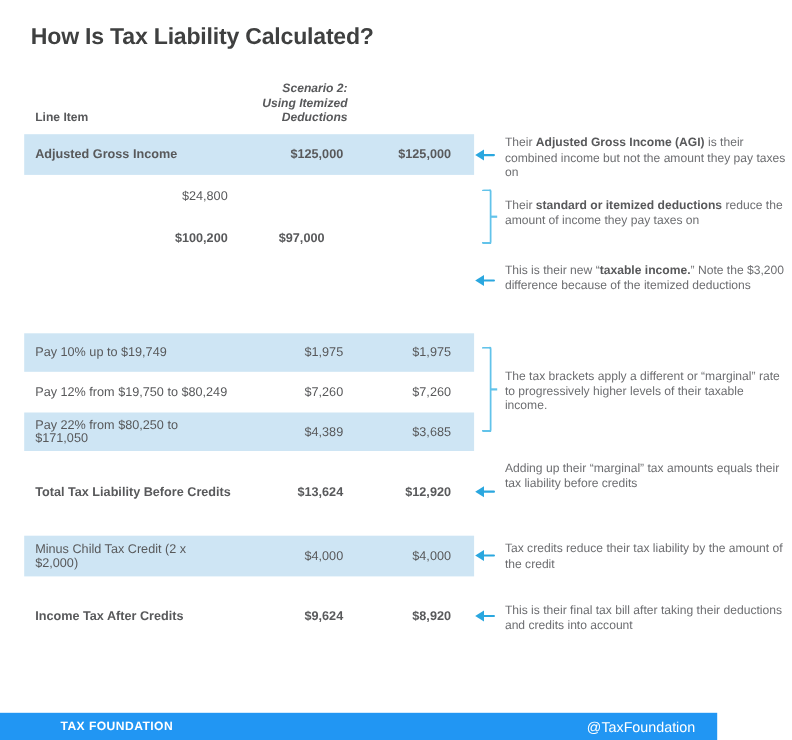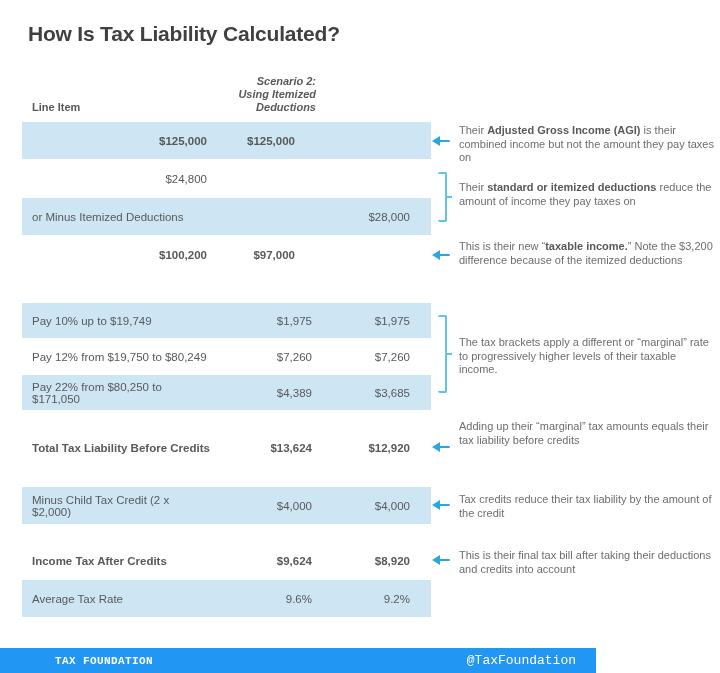--- a/index.html
+++ b/index.html
@@ -66,54 +66,49 @@
   .bracket{
     position:absolute;left:438px;width:9px;
     border:2px solid var(--bracket-blue);border-left:none;border-radius:2px;
   }
   .bracket::after{
     content:"";position:absolute;top:50%;right:-7px;width:6px;height:2px;
     margin-top:-1px;background:var(--bracket-blue);
   }
   
   .footer{
-    position:absolute;left:0;top:648px;width:596px;height:25px;
+    position:absolute;left:0;top:648px;width:652px;height:25px;
     background:var(--footer-blue);color:#ffffff;
     display:flex;align-items:center;justify-content:space-between;
     padding:0 20px 0 55px;
-    font-family:Liberation Mono, monospace;
   }
   .footer .brand{font-size:11px;font-weight:700;letter-spacing:0.4px;}
   .footer .handle{font-size:13px;font-weight:400;}
 </style>
 </head>
 <body>
 
 <h1 class="title">How Is Tax Liability Calculated?</h1>
 
 <div class="thead">
   <div class="th line-item">Line Item</div>
   <div class="th s2">Scenario 2:
 Using Itemized
 Deductions</div>
 </div>
 
 <div class="rowgroup" style="top:122px">
   <div class="row shaded bold">
+    <div class="cell label">Adjusted Gross Income</div>
     <div class="cell v1">$125,000</div>
     <div class="cell v2">$125,000</div>
   </div>
   <div class="row">
     <div class="cell v1">$24,800</div>
     <div class="cell v2"></div>
-  </div>
-  <div class="row shaded">
-    <div class="cell label">or Minus Itemized Deductions</div>
-    <div class="cell v1"></div>
-    <div class="cell v2">$28,000</div>
   </div>
   <div class="row bold">
     <div class="cell v1">$100,200</div>
     <div class="cell v2">$97,000</div>
   </div>
 </div>
 
 <div class="rowgroup tight" style="top:303px">
   <div class="row shaded">
     <div class="cell label">Pay 10% up to $19,749</div>
@@ -147,25 +142,20 @@
     <div class="cell v2">$4,000</div>
   </div>
 </div>
 
 <div class="rowgroup" style="top:542px">
   <div class="row bold">
     <div class="cell label">Income Tax After Credits</div>
     <div class="cell v1">$9,624</div>
     <div class="cell v2">$8,920</div>
   </div>
-  <div class="row shaded">
-    <div class="cell label">Average Tax Rate</div>
-    <div class="cell v1">9.6%</div>
-    <div class="cell v2">9.2%</div>
-  </div>
 </div>
 
 <span class="arrowline" style="top:140px"></span>
 <p class="note" style="top:124px"><span>Their </span><b>Adjusted Gross Income (AGI)</b><span> is their combined income but not the amount they pay taxes on</span></p>
 
 <span class="bracket" style="top:172px;height:50px"></span>
 <p class="note" style="top:181px"><span>Their </span><b>standard or itemized deductions</b><span> reduce the amount of income they pay taxes on</span></p>
 
 <span class="arrowline" style="top:254px"></span>
 <p class="note" style="top:240px"><span>This is their new “</span><b>taxable income.</b><span>” Note the $3,200 difference because of the itemized deductions</span></p>

